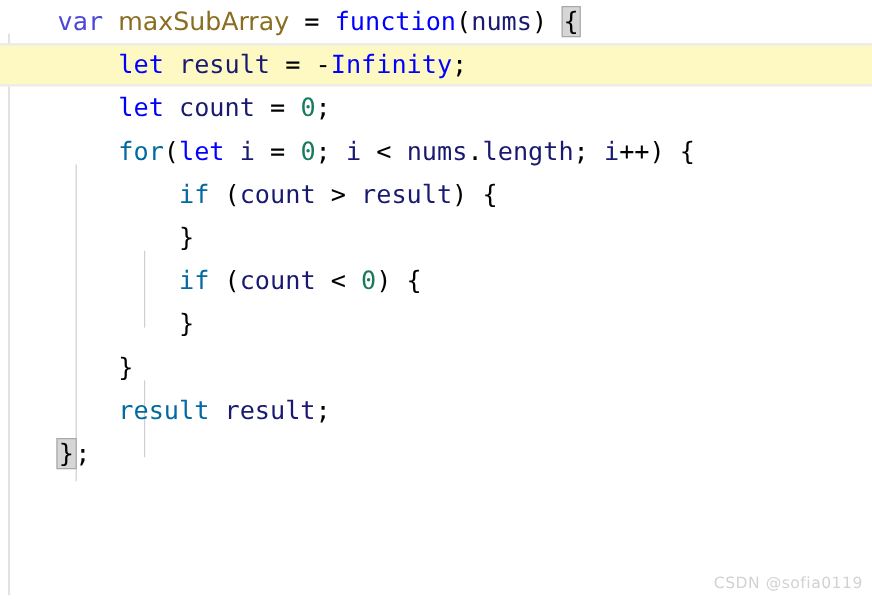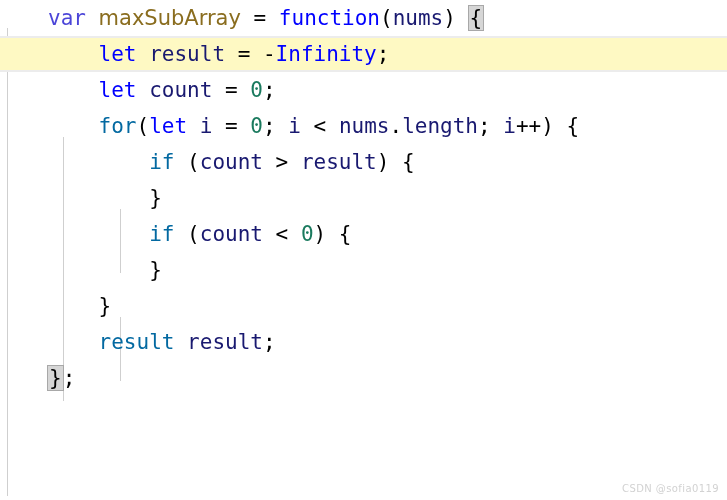--- a/index.html
+++ b/index.html
@@ -71,21 +71,21 @@
     background: #cfcfcf;
     z-index: 1;
   }
 
   
   #watermark {
     position: absolute;
     right: 8px;
     bottom: 6px;
     font-family: "DejaVu Sans", "Liberation Sans", sans-serif;
-    font-size: 10px;
+    font-size: 13px;
     color: #d2d2d2;
     letter-spacing: 0.4px;
     user-select: none;
     z-index: 5;
   }
 </style>
 </head>
 <body>
 
 <div id="screen">

